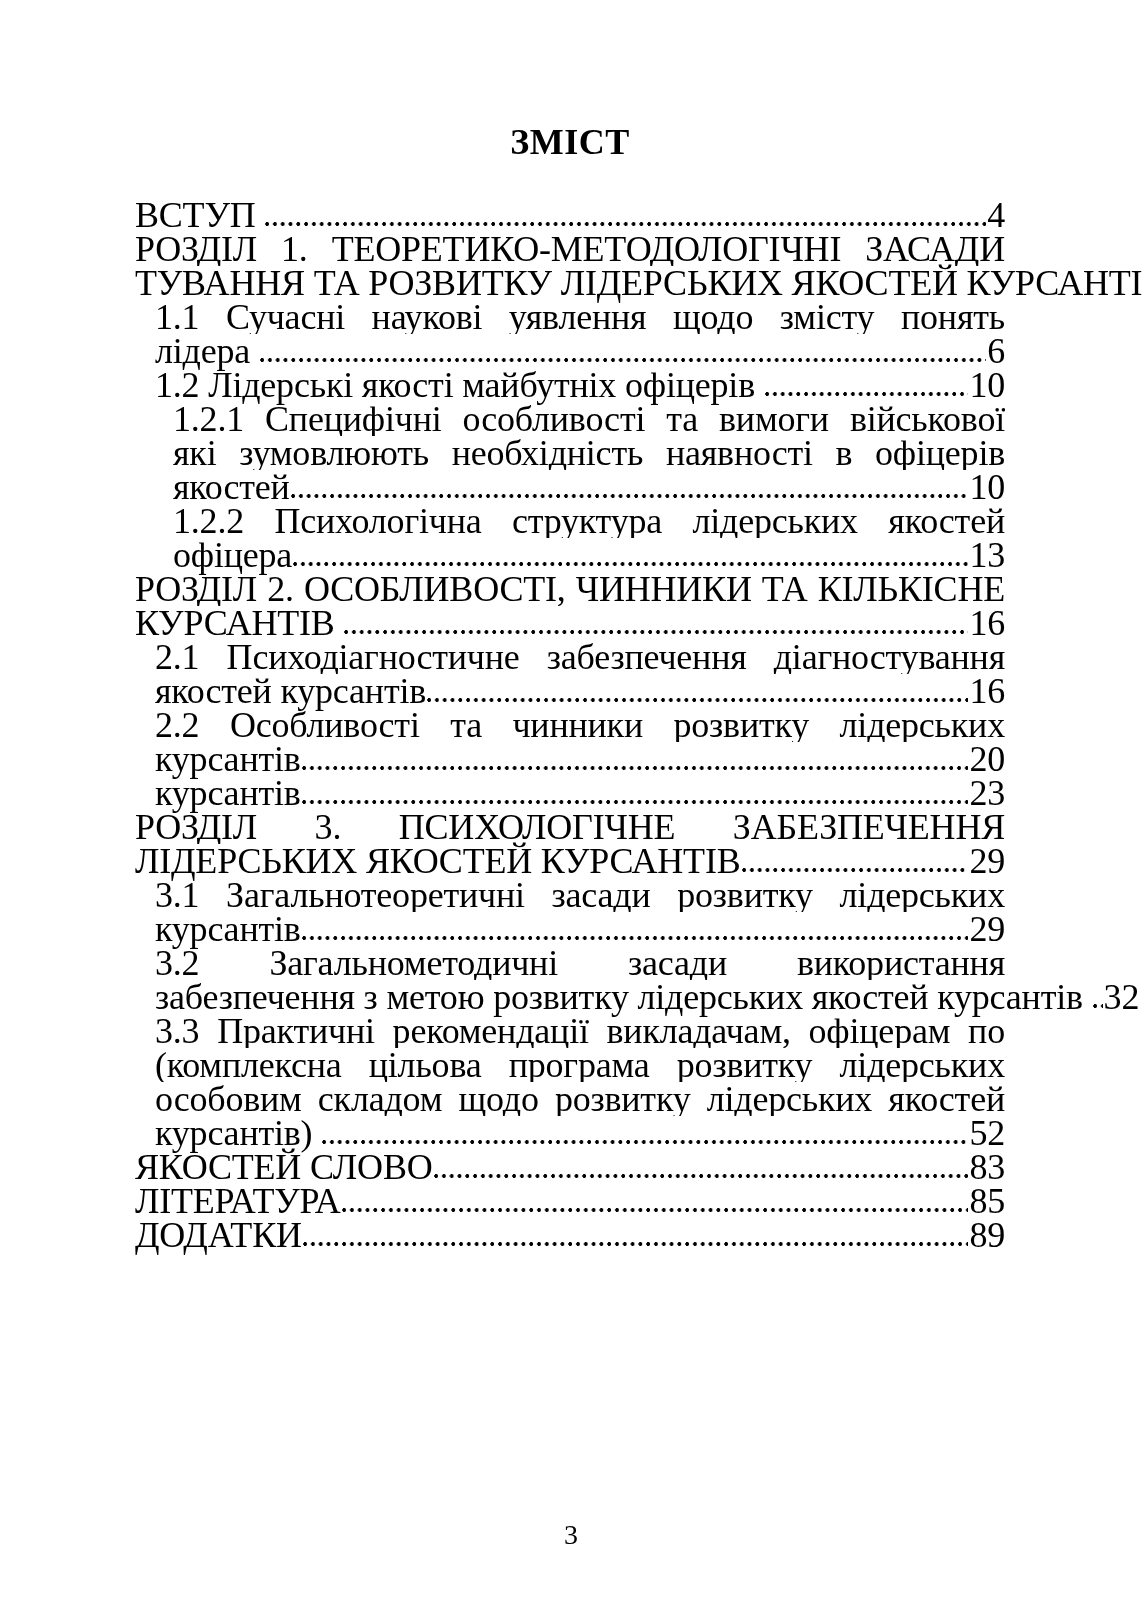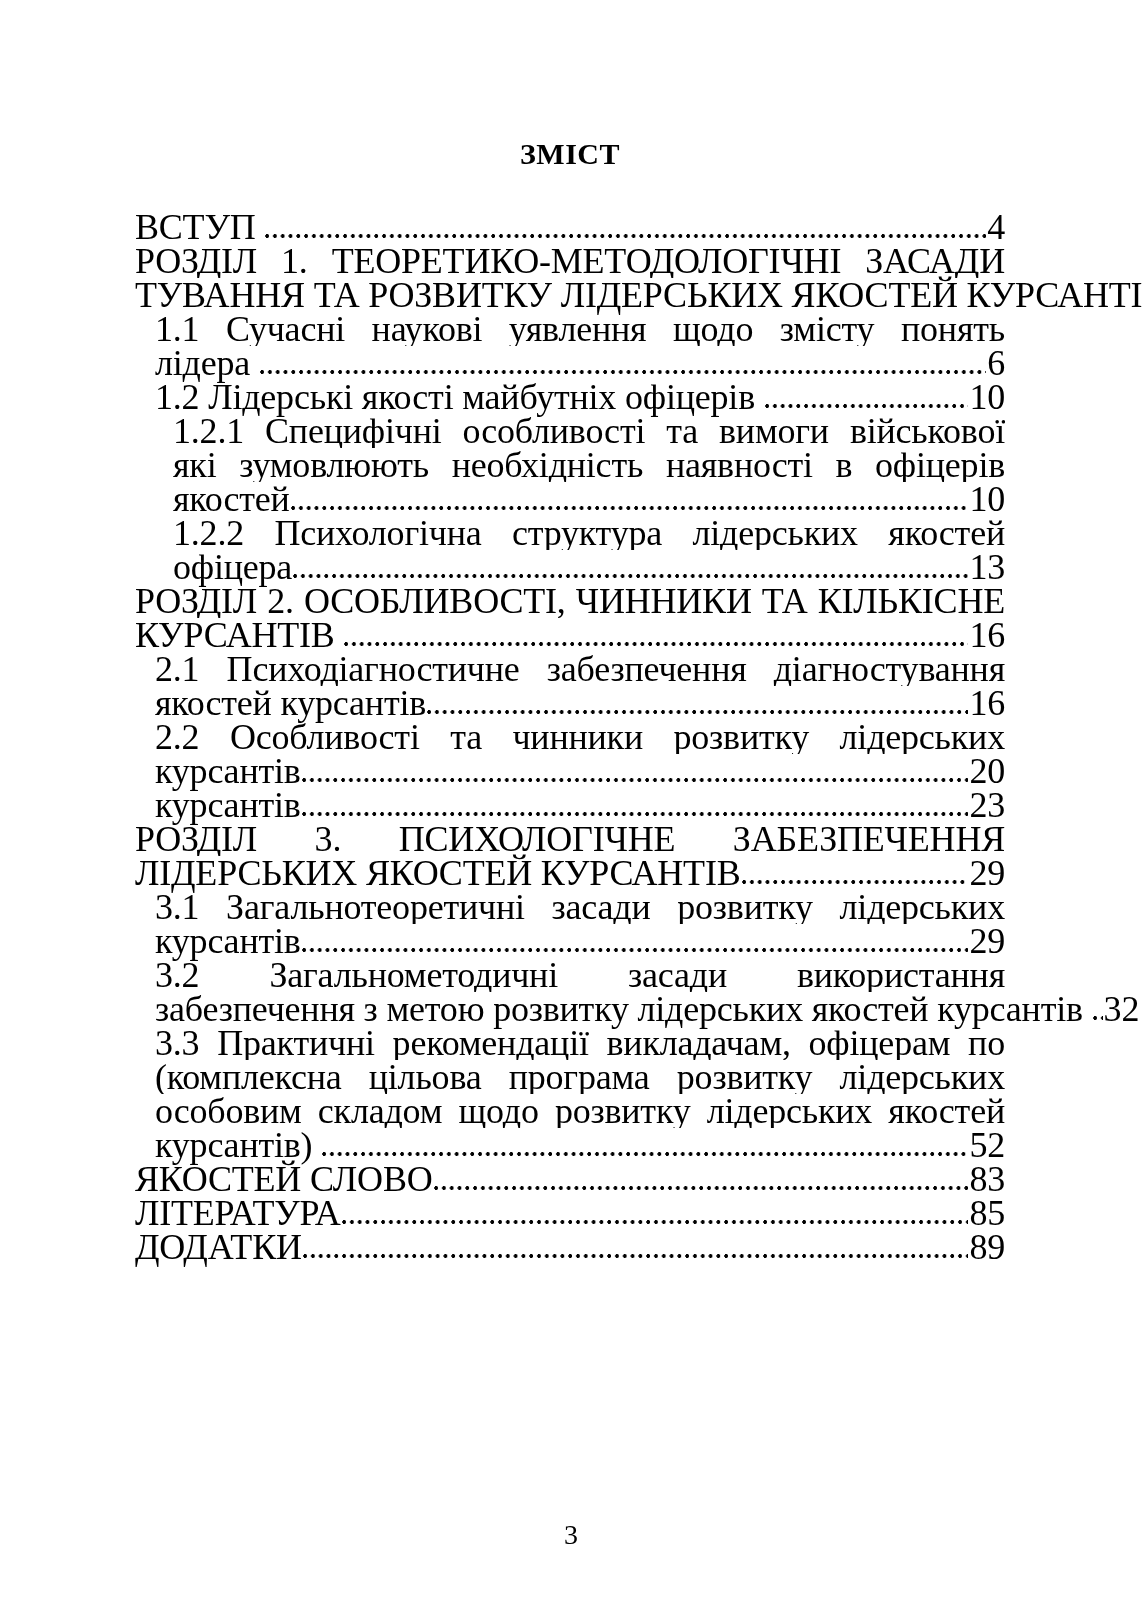--- a/index.html
+++ b/index.html
@@ -17,22 +17,22 @@
     height: 1615px;
     overflow: hidden;
   }
   .content {
     position: absolute;
     left: 135px;
     top: 124px;
     width: 870px;
   }
   .title {
-    margin: 12px 0 38px 0;
-    font-size: 30px;
+    margin: 0 0 38px 0;
+    font-size: 36px;
     font-weight: bold;
     line-height: 36px;
     text-align: center;
     letter-spacing: 0.5px;
   }
   .toc {
     font-size: 36px;
     letter-spacing: -0.2px;
   }
   .entry { margin: 0; }

